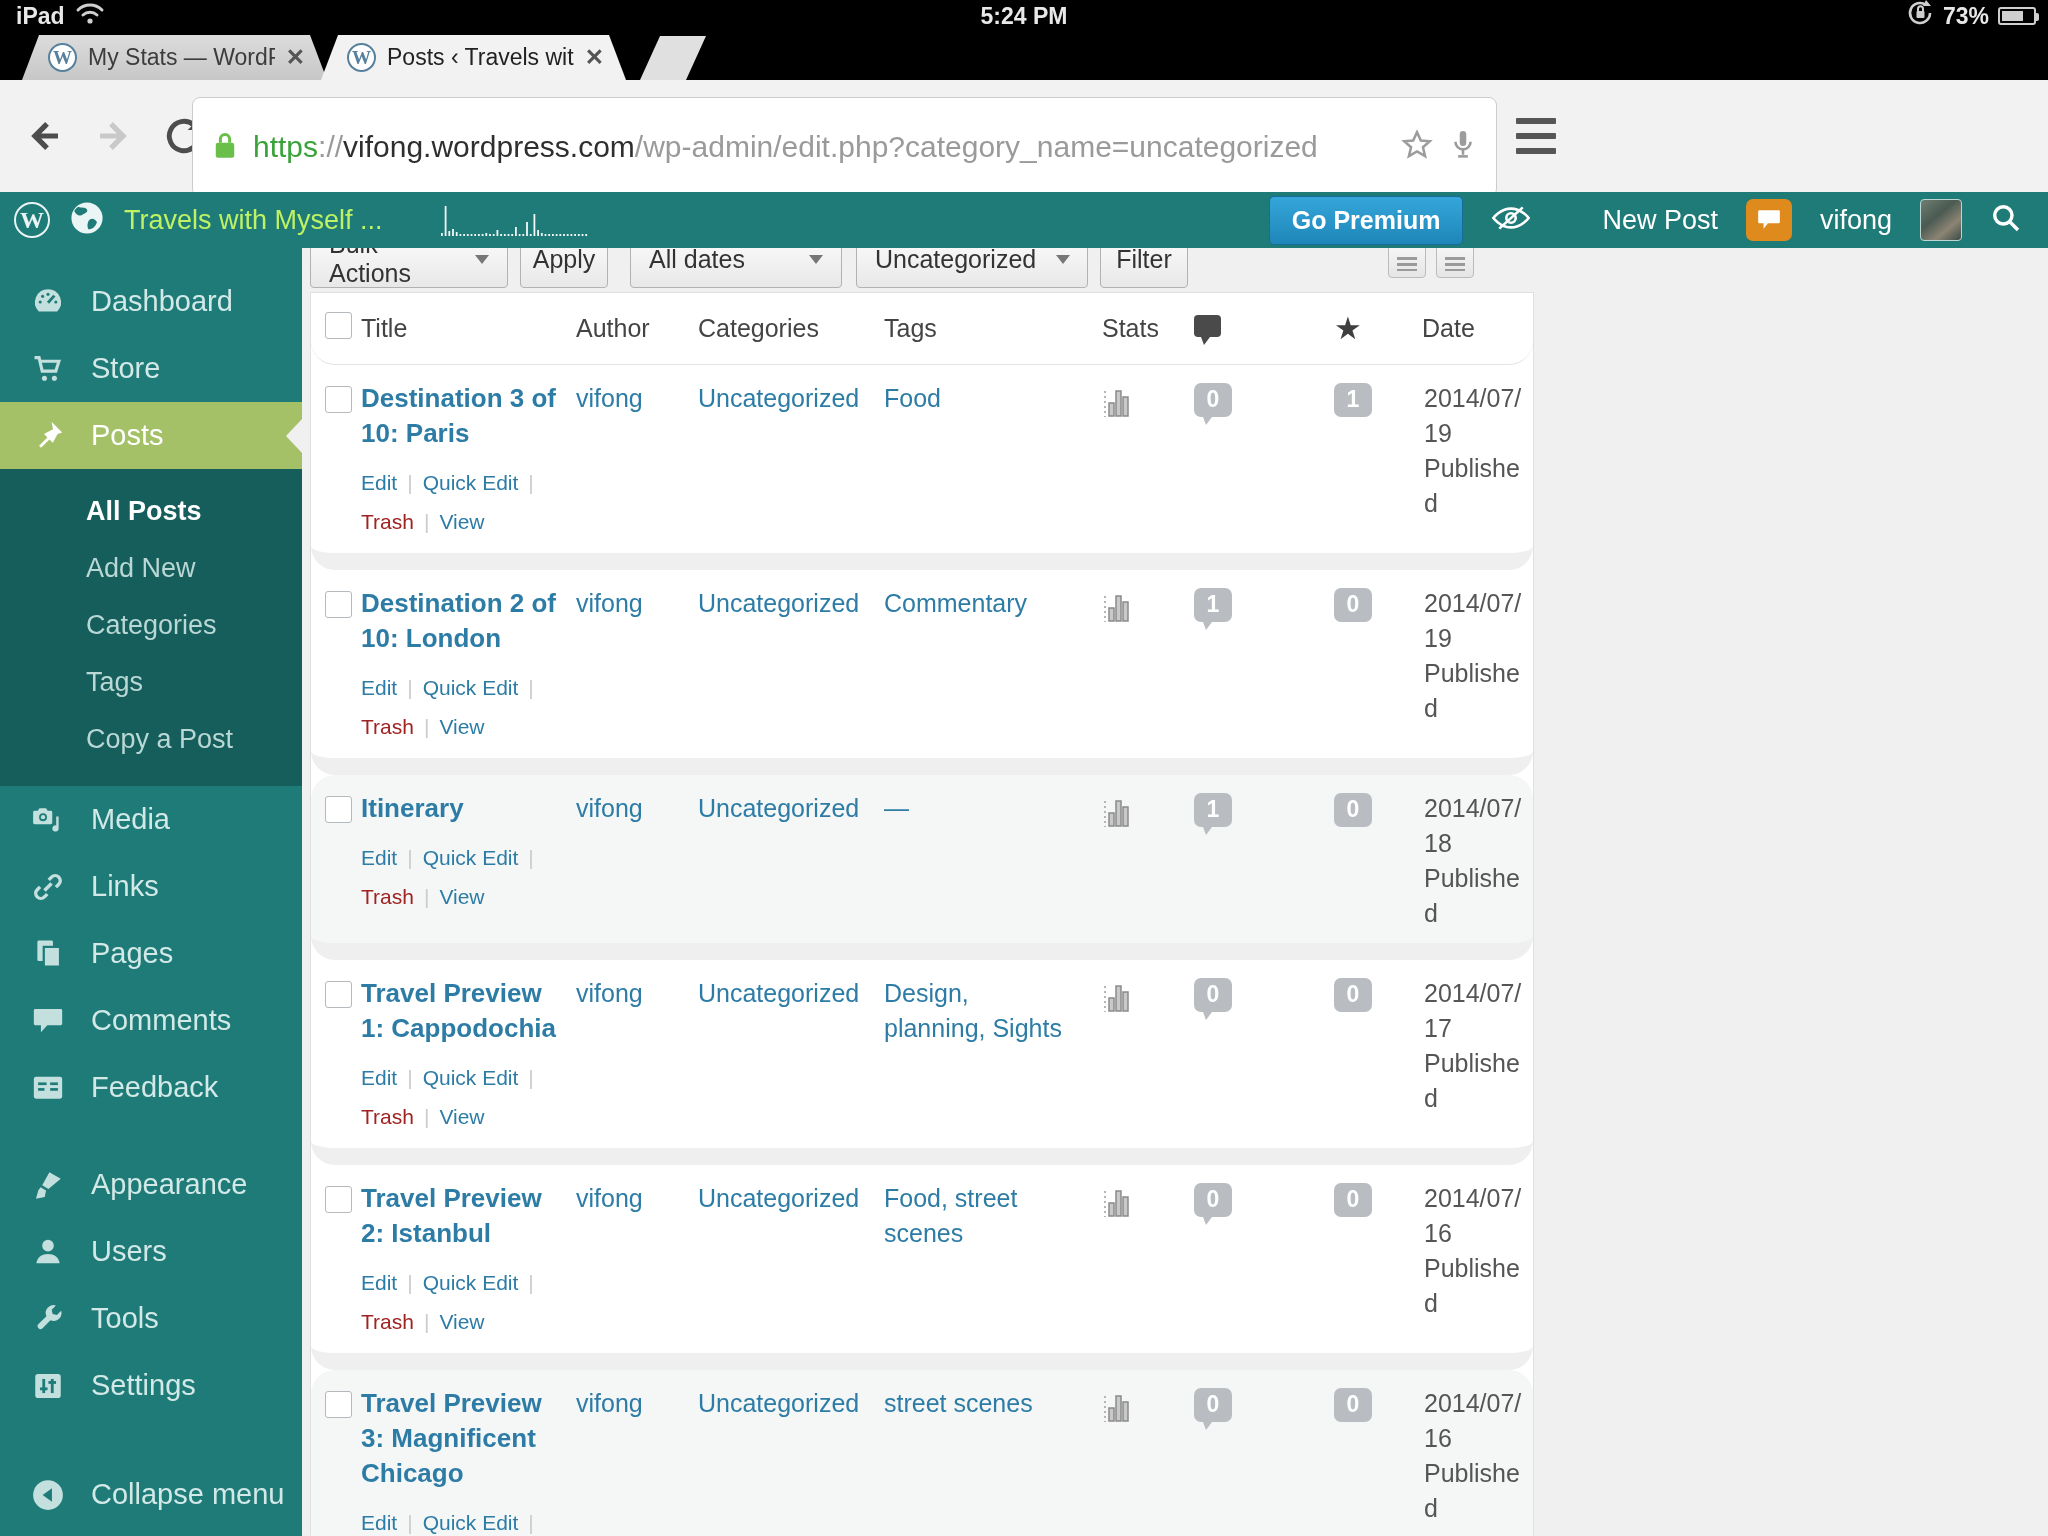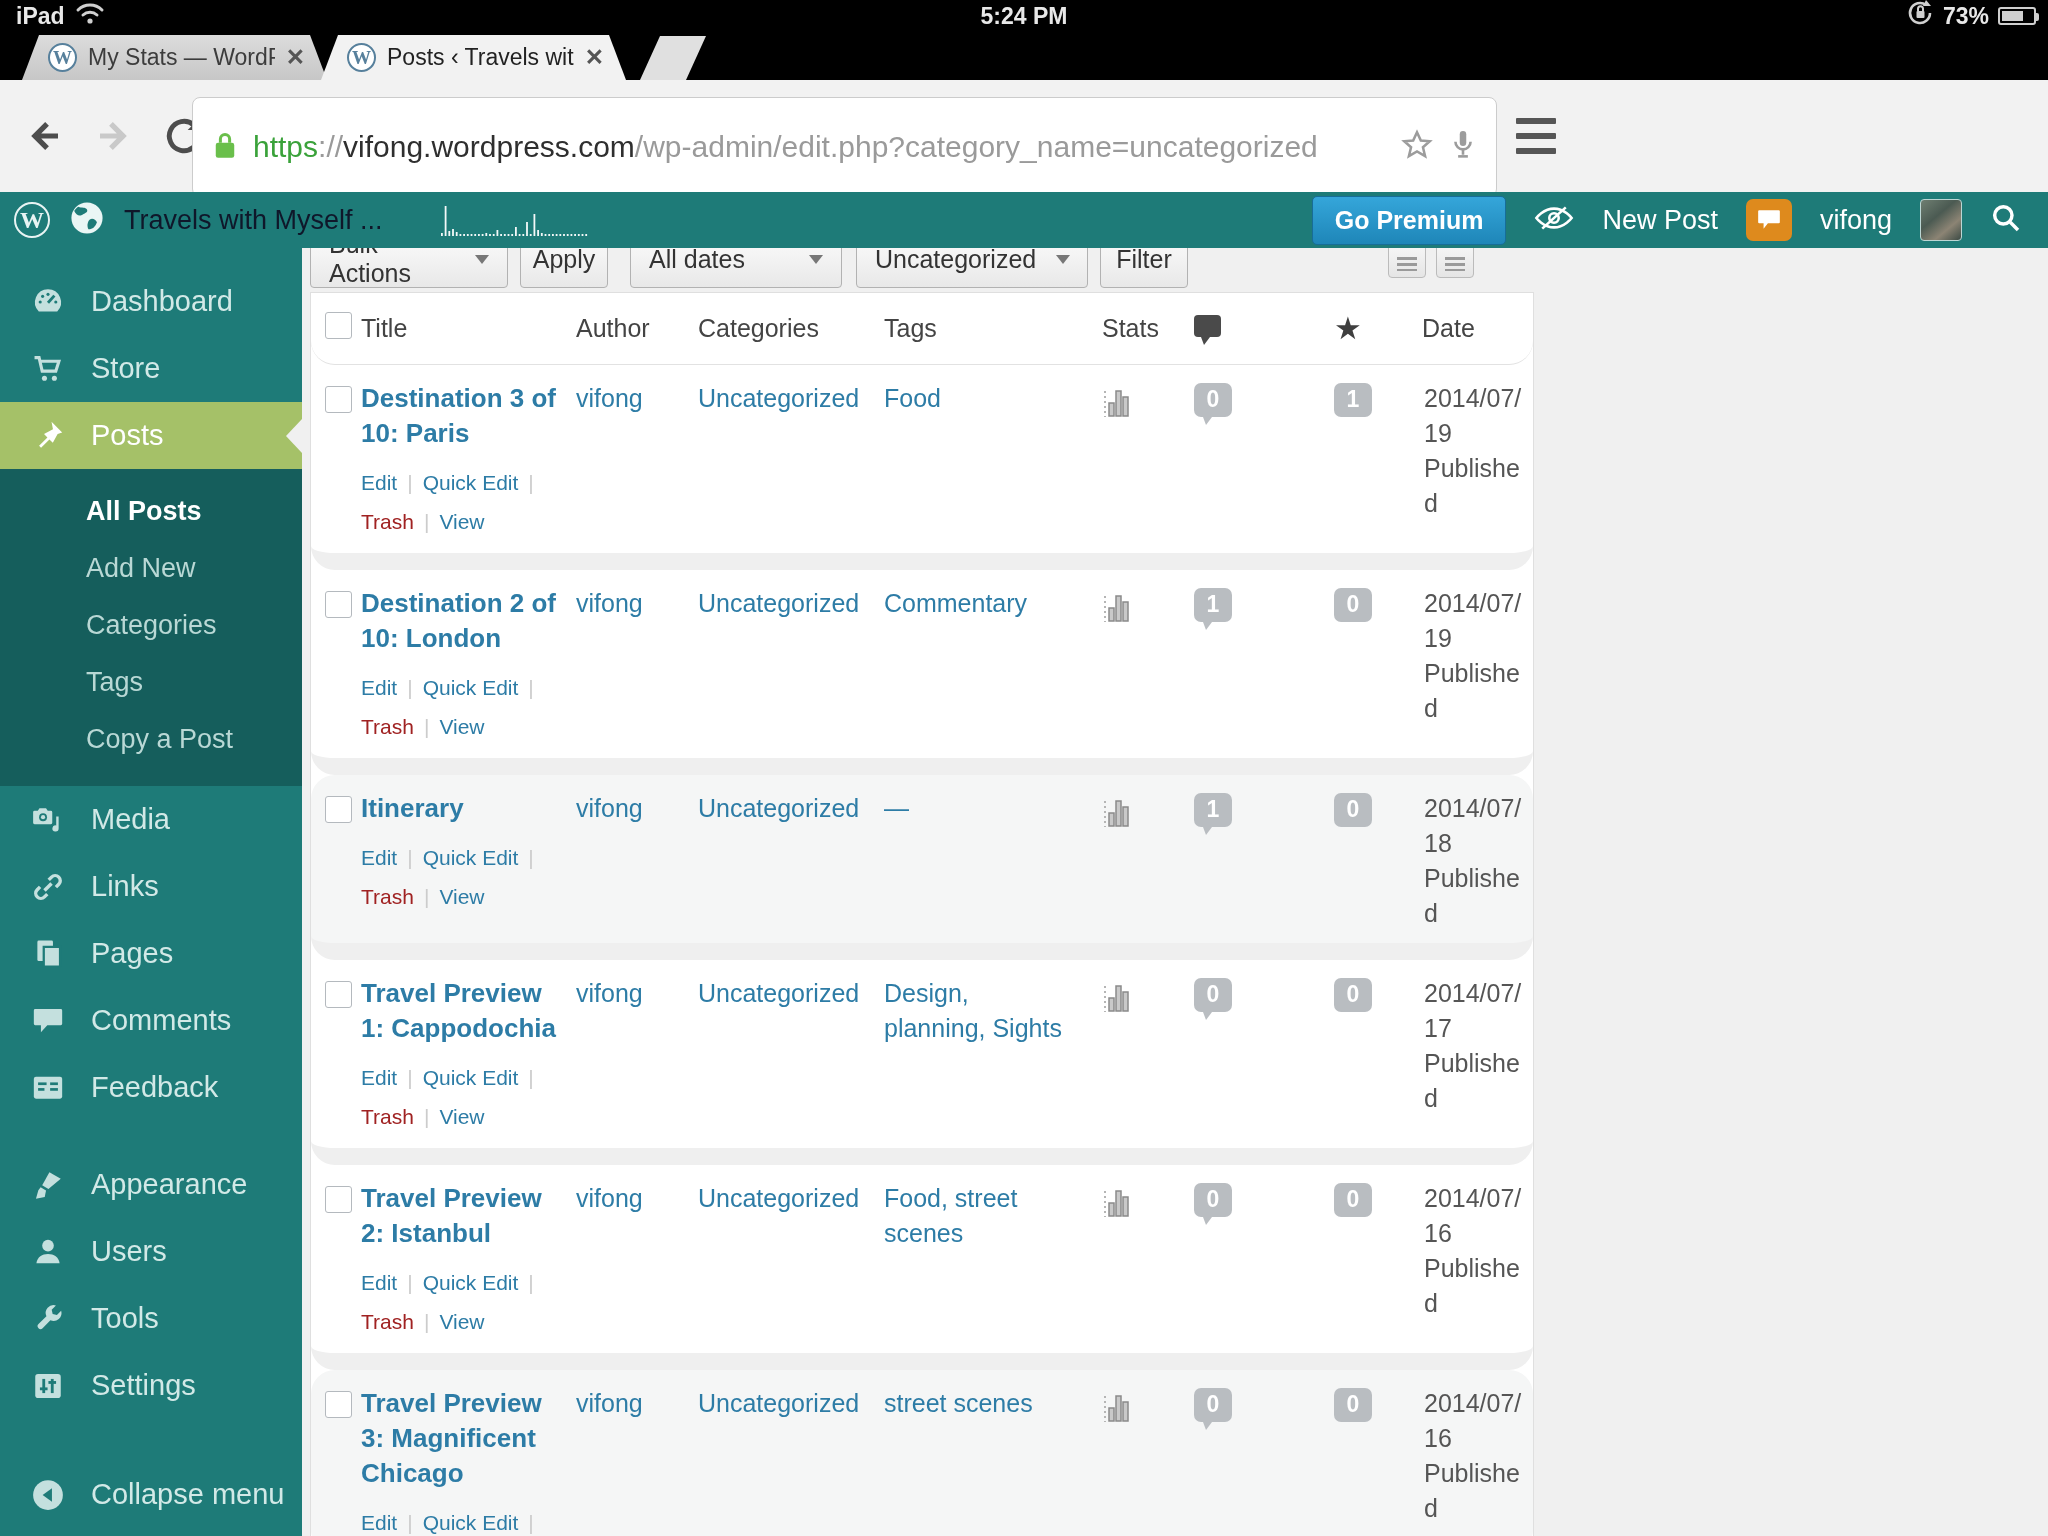--- a/index.html
+++ b/index.html
@@ -47,26 +47,26 @@
   .url-text .path{color:#9a9a9a;}
   .menu-btn{position:absolute; left:1516px; top:38px; width:40px; height:36px; display:flex; flex-direction:column; justify-content:space-between;}
   .menu-btn i{display:block; height:6px; background:#565656; border-radius:1px;}
 
   
   .admin-bar{position:absolute; top:192px; left:0; right:0; height:56px; background:var(--teal);
     display:flex; align-items:center; color:#fff;}
   .ab-left{display:flex; align-items:center; gap:20px; padding-left:14px;}
   .wp-logo{width:36px; height:36px; border:2px solid #e8f4f3; border-radius:50%; color:#e8f4f3;
     display:flex; align-items:center; justify-content:center; font-family:"Liberation Serif", serif; font-size:24px; font-weight:bold;}
-  .site-name{font-size:27px; color:#0f172a;}
+  .site-name{font-size:27px; color:#bef264;}
   .sparkline{margin-left:38px; display:flex; align-items:flex-end;}
   .ab-right{margin-left:auto; display:flex; align-items:center; gap:28px; padding-right:26px;}
   .go-premium{background:linear-gradient(#35a6da,#1e86b8); border:1px solid #176d98; border-radius:5px;
     color:#fff; font-size:25px; font-weight:bold; padding:9px 22px;}
-  .new-post{font-size:27px; color:#fff;}
+  .new-post{font-size:27px; color:#fff;margin-left:43px;}
   .notif{width:46px; height:42px; background:var(--orange); border-radius:7px; display:flex; align-items:center; justify-content:center;}
   .username{font-size:27px;}
   .avatar{width:42px; height:42px; border-radius:4px;
     background:linear-gradient(140deg,#6f7f72 0%, #4b5a52 40%, #8c8474 70%, #3c4a44 100%); border:1px solid #bcd6d4;}
 
   
   .app-body{position:absolute; top:248px; left:0; right:0; bottom:0; display:flex;}
 
   
   .sidebar{width:302px; flex-shrink:0; background:var(--teal); padding-top:20px;}

